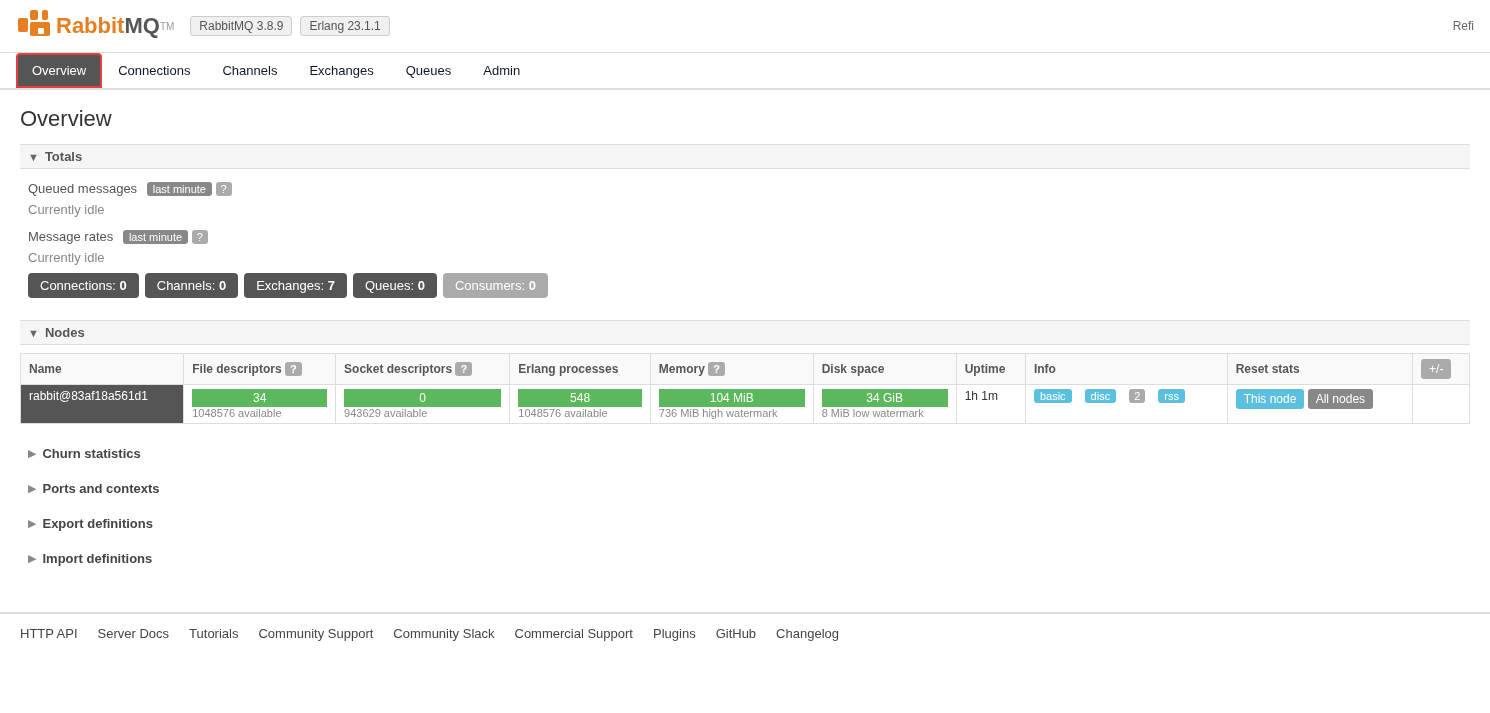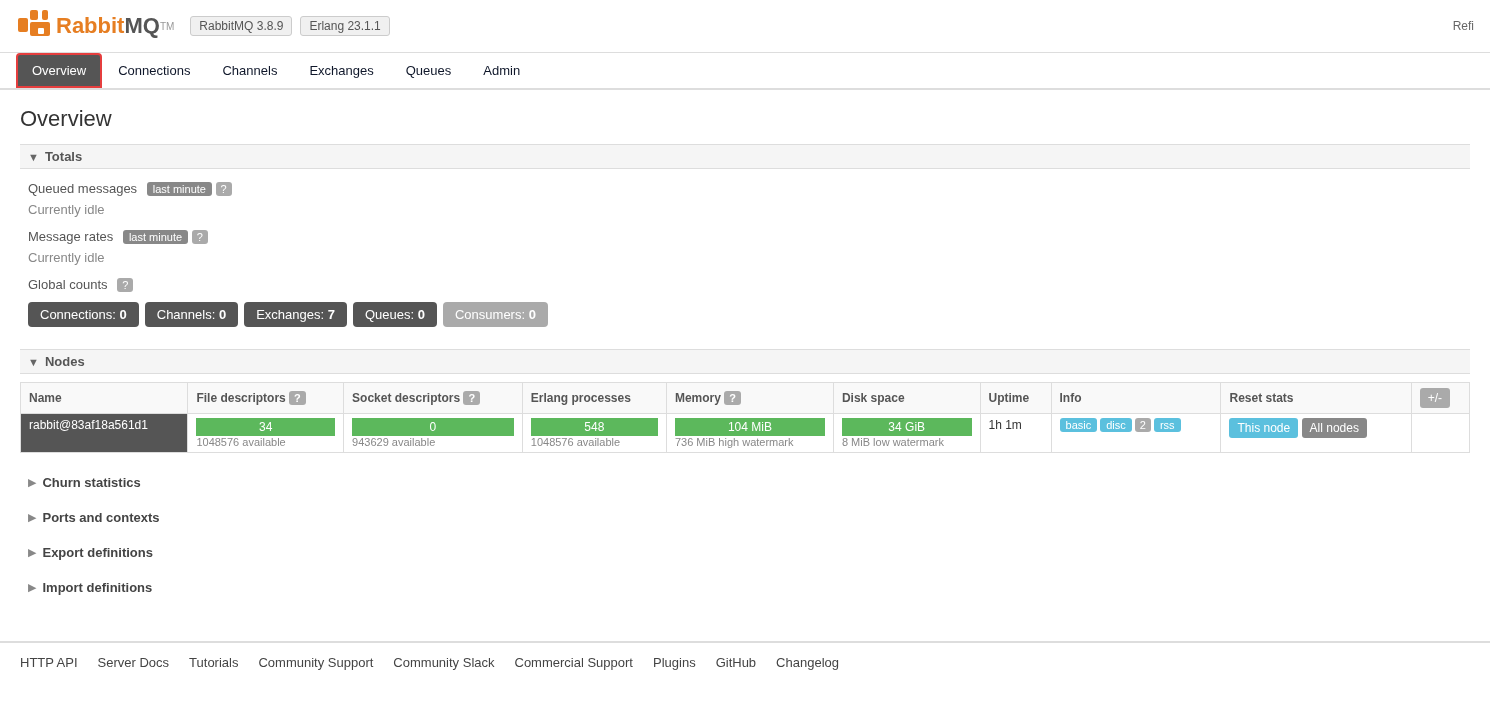--- a/index.html
+++ b/index.html
@@ -45,21 +45,21 @@
     
     .nodes-section { margin-bottom: 16px; }
     .nodes-table { width: 100%; border-collapse: collapse; font-size: 12px; }
     .nodes-table th { background: #f9f9f9; border: 1px solid #ddd; padding: 5px 8px; text-align: left; font-weight: bold; color: #555; }
     .nodes-table td { border: 1px solid #ddd; padding: 4px 8px; vertical-align: top; }
     .node-name-cell { background: #555; color: #fff; font-size: 12px; padding: 4px 8px; white-space: nowrap; }
     .bar-green { background: #5cb85c; color: #fff; padding: 2px 6px; text-align: center; font-size: 12px; white-space: nowrap; display: inline-block; min-width: 80px; width: 100%; }
     .bar-sub { color: #888; font-size: 11px; }
     .disk-bar { background: #5cb85c; color: #fff; padding: 2px 6px; text-align: center; display: inline-block; width: 100%; }
     .uptime-cell { white-space: nowrap; }
-    .info-badges { display: flex; gap: 3px; flex-wrap: wrap; align-items: center; }
+    .info-badges { display: flex; gap: 13px; flex-wrap: wrap; align-items: center; }
     .badge-blue { background: #5bc0de; color: #fff; font-size: 11px; padding: 1px 6px; border-radius: 3px; cursor: pointer; }
     .badge-cyan { background: #5bc0de; color: #fff; font-size: 11px; padding: 1px 6px; border-radius: 3px; cursor: pointer; }
     .badge-num { background: #aaa; color: #fff; font-size: 11px; padding: 1px 5px; border-radius: 3px; }
     .this-node-btn { background: #5bc0de; color: #fff; border: none; border-radius: 3px; padding: 3px 8px; font-size: 12px; cursor: pointer; }
     .all-nodes-btn { background: #888; color: #fff; border: none; border-radius: 3px; padding: 3px 8px; font-size: 12px; cursor: pointer; }
     .plus-minus-btn { background: #aaa; color: #fff; border: none; border-radius: 3px; padding: 3px 8px; font-size: 12px; cursor: pointer; }
 
     
     .collapsible-section { margin-bottom: 8px; }
     .collapse-header { display: flex; align-items: center; cursor: pointer; padding: 6px 8px; }
@@ -117,24 +117,20 @@
     </div>
     <div class="info-idle">Currently idle</div>
 
     <div class="info-row" style="margin-top:6px;">
       <span class="info-label">Message rates</span>
       <span class="badge-gray">last minute</span>
       <span class="badge-question">?</span>
     </div>
     <div class="info-idle">Currently idle</div>
 
-    <div class="info-row" style="margin-top:6px;">
-      <span class="info-label">Global counts</span>
-      <span class="badge-question">?</span>
-    </div>
 
     <div class="global-counts-row">
       <button class="count-btn">
         <span>Connections:</span>
         <span class="count-num">0</span>
       </button>
       <button class="count-btn">
         <span>Channels:</span>
         <span class="count-num">0</span>
       </button>

